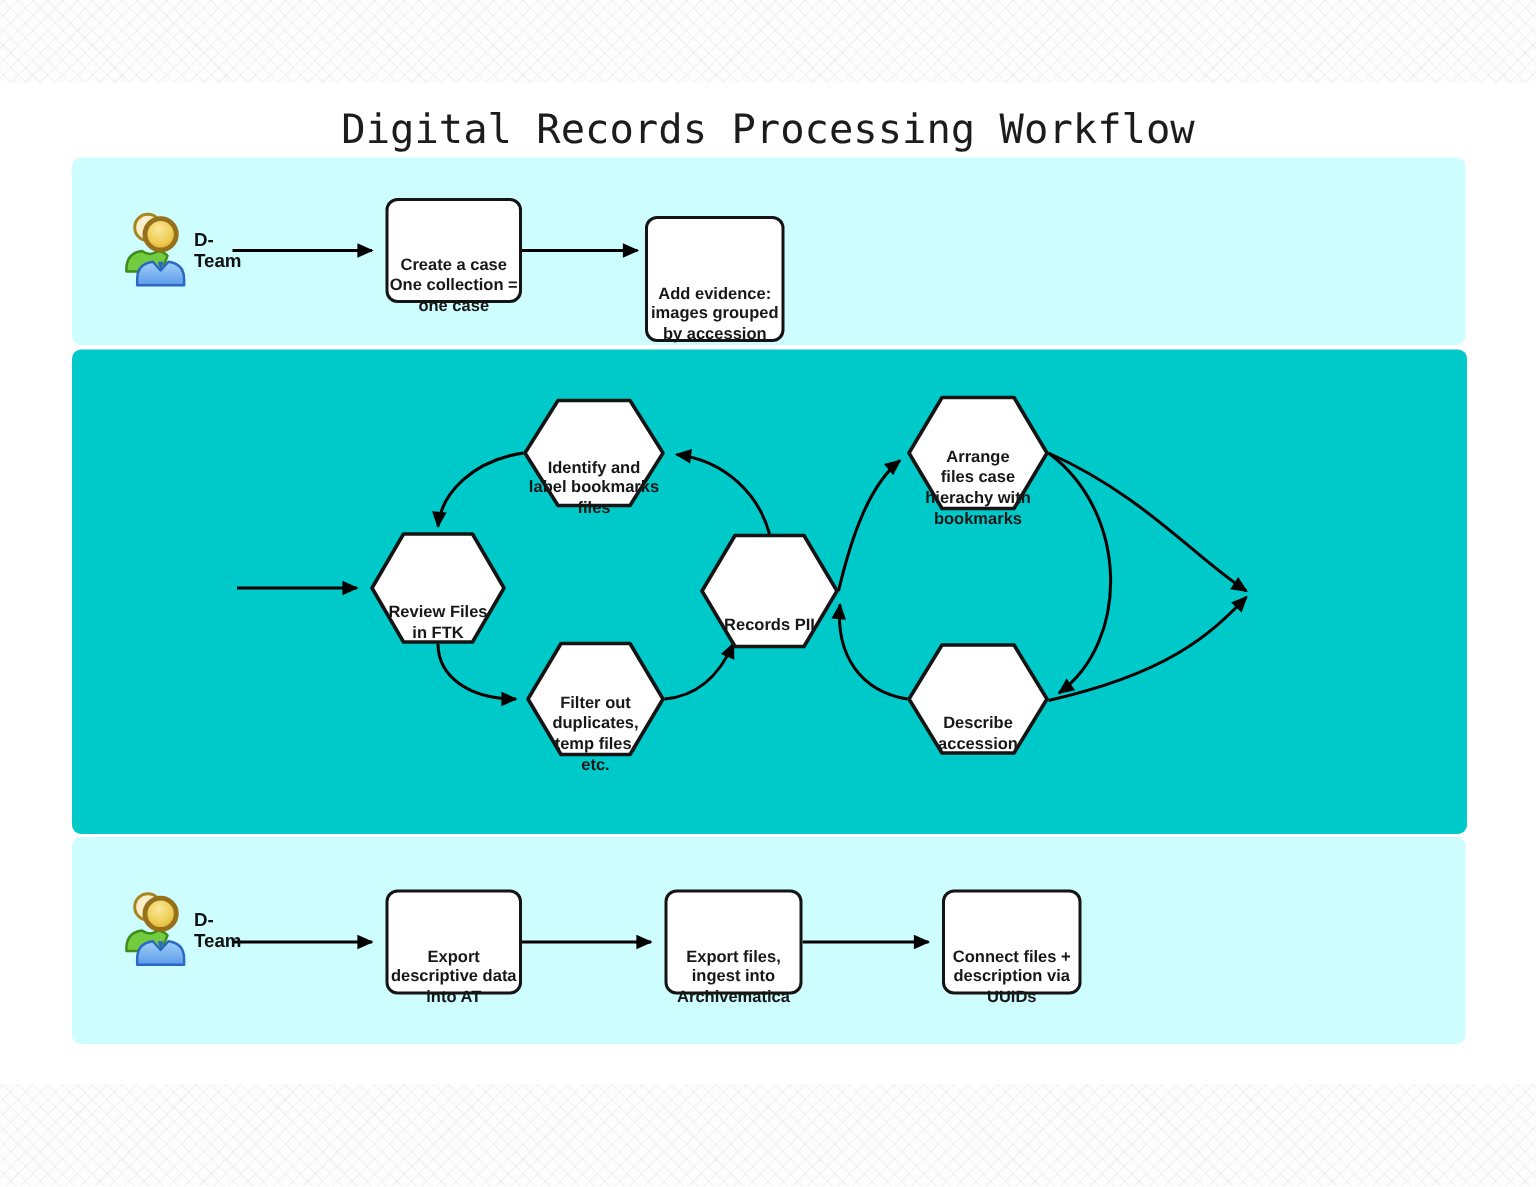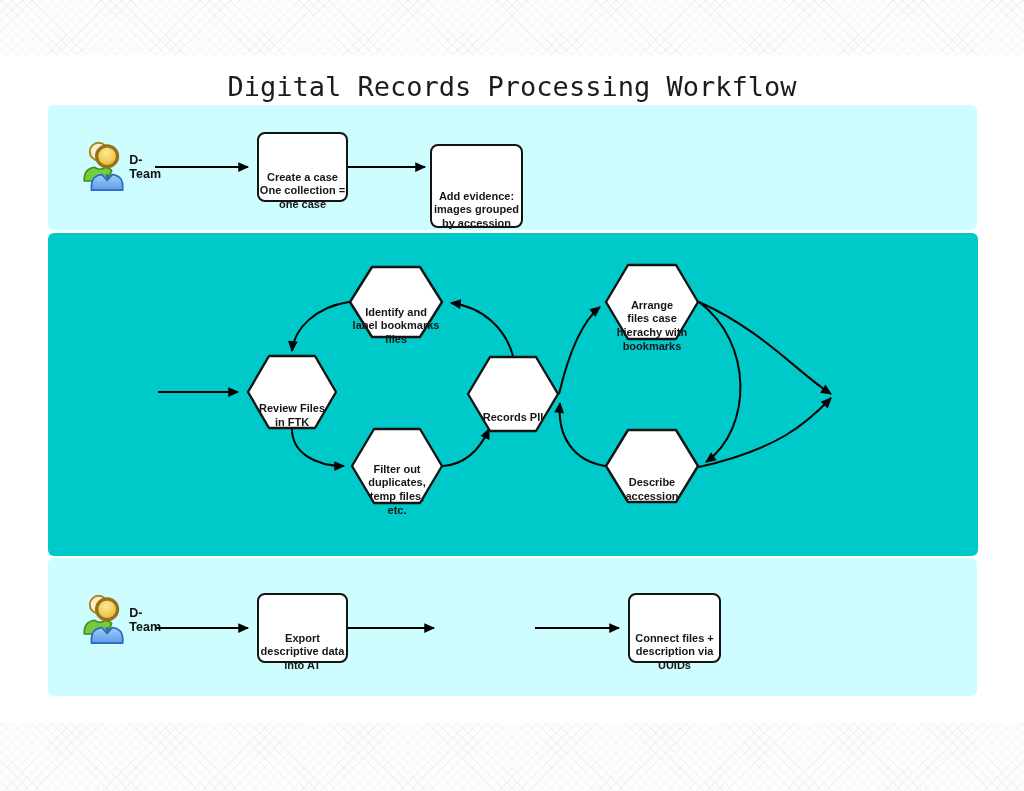--- a/index.html
+++ b/index.html
@@ -175,19 +175,24 @@
       <circle cx="40" cy="24" r="16" fill="url(#goldGrad)" stroke="#96701B" stroke-width="5"></circle>
     </svg>
     <div class="actor-label">D-Team</div>
   </div>
 
   <div class="box-node" style="left:257px;top:593px;width:91px;height:70px;">
     <span class="node-text">Export
 descriptive data
 into AT</span>
   </div>
+  <div class="box-node" style="left:443px;top:593px;width:92px;height:70px;">
+    <span class="node-text">Export files,
+ingest into
+Archivematica</span>
+  </div>
   <div class="box-node" style="left:628px;top:593px;width:93px;height:70px;">
     <span class="node-text">Connect files +
 description via
 UUIDs</span>
   </div>
 
 </div>
 
 </body></html>

